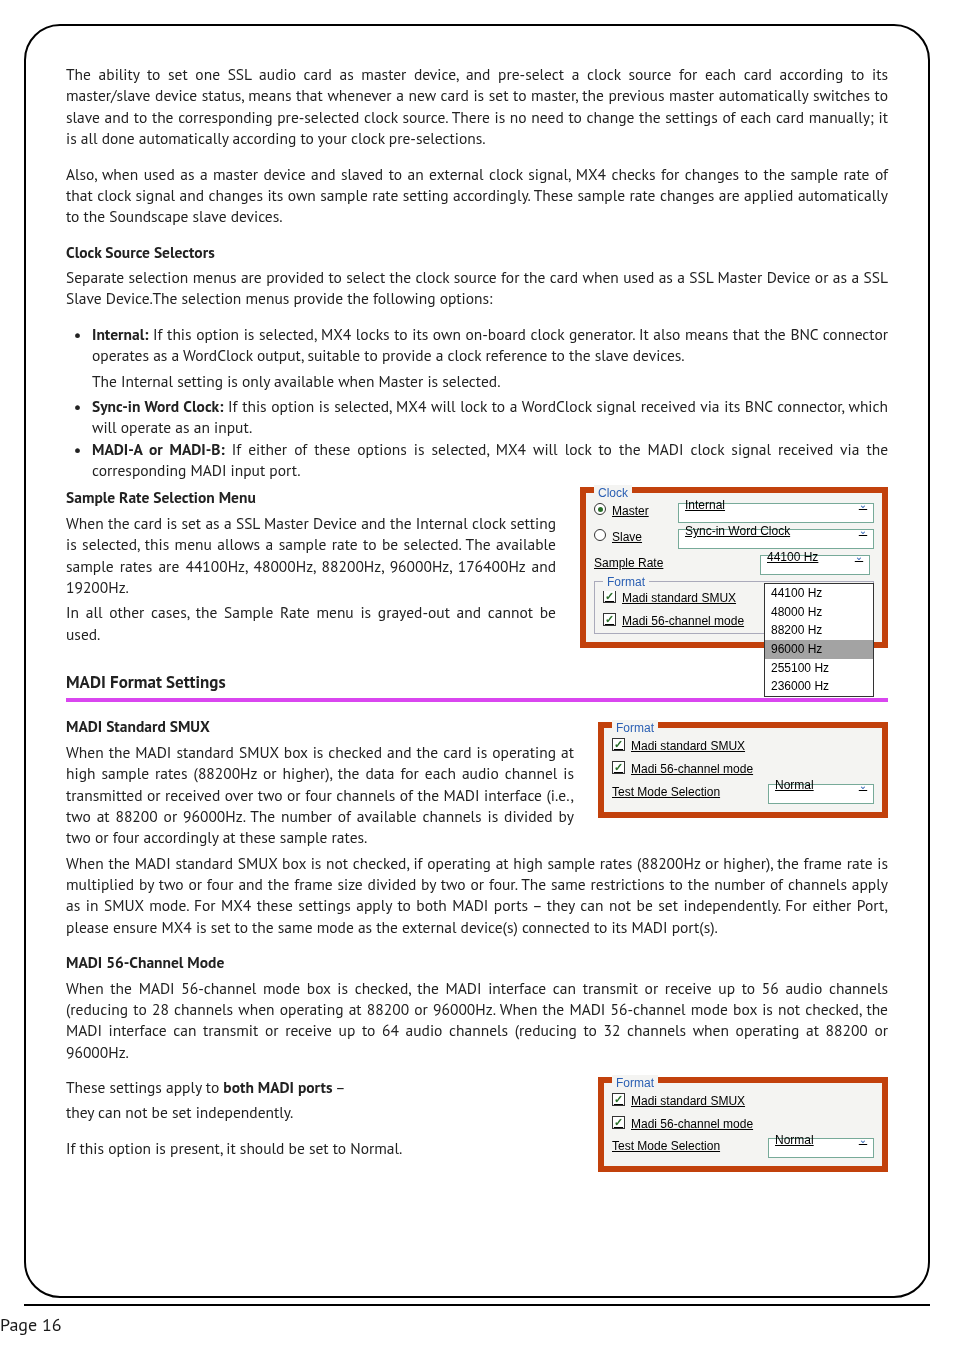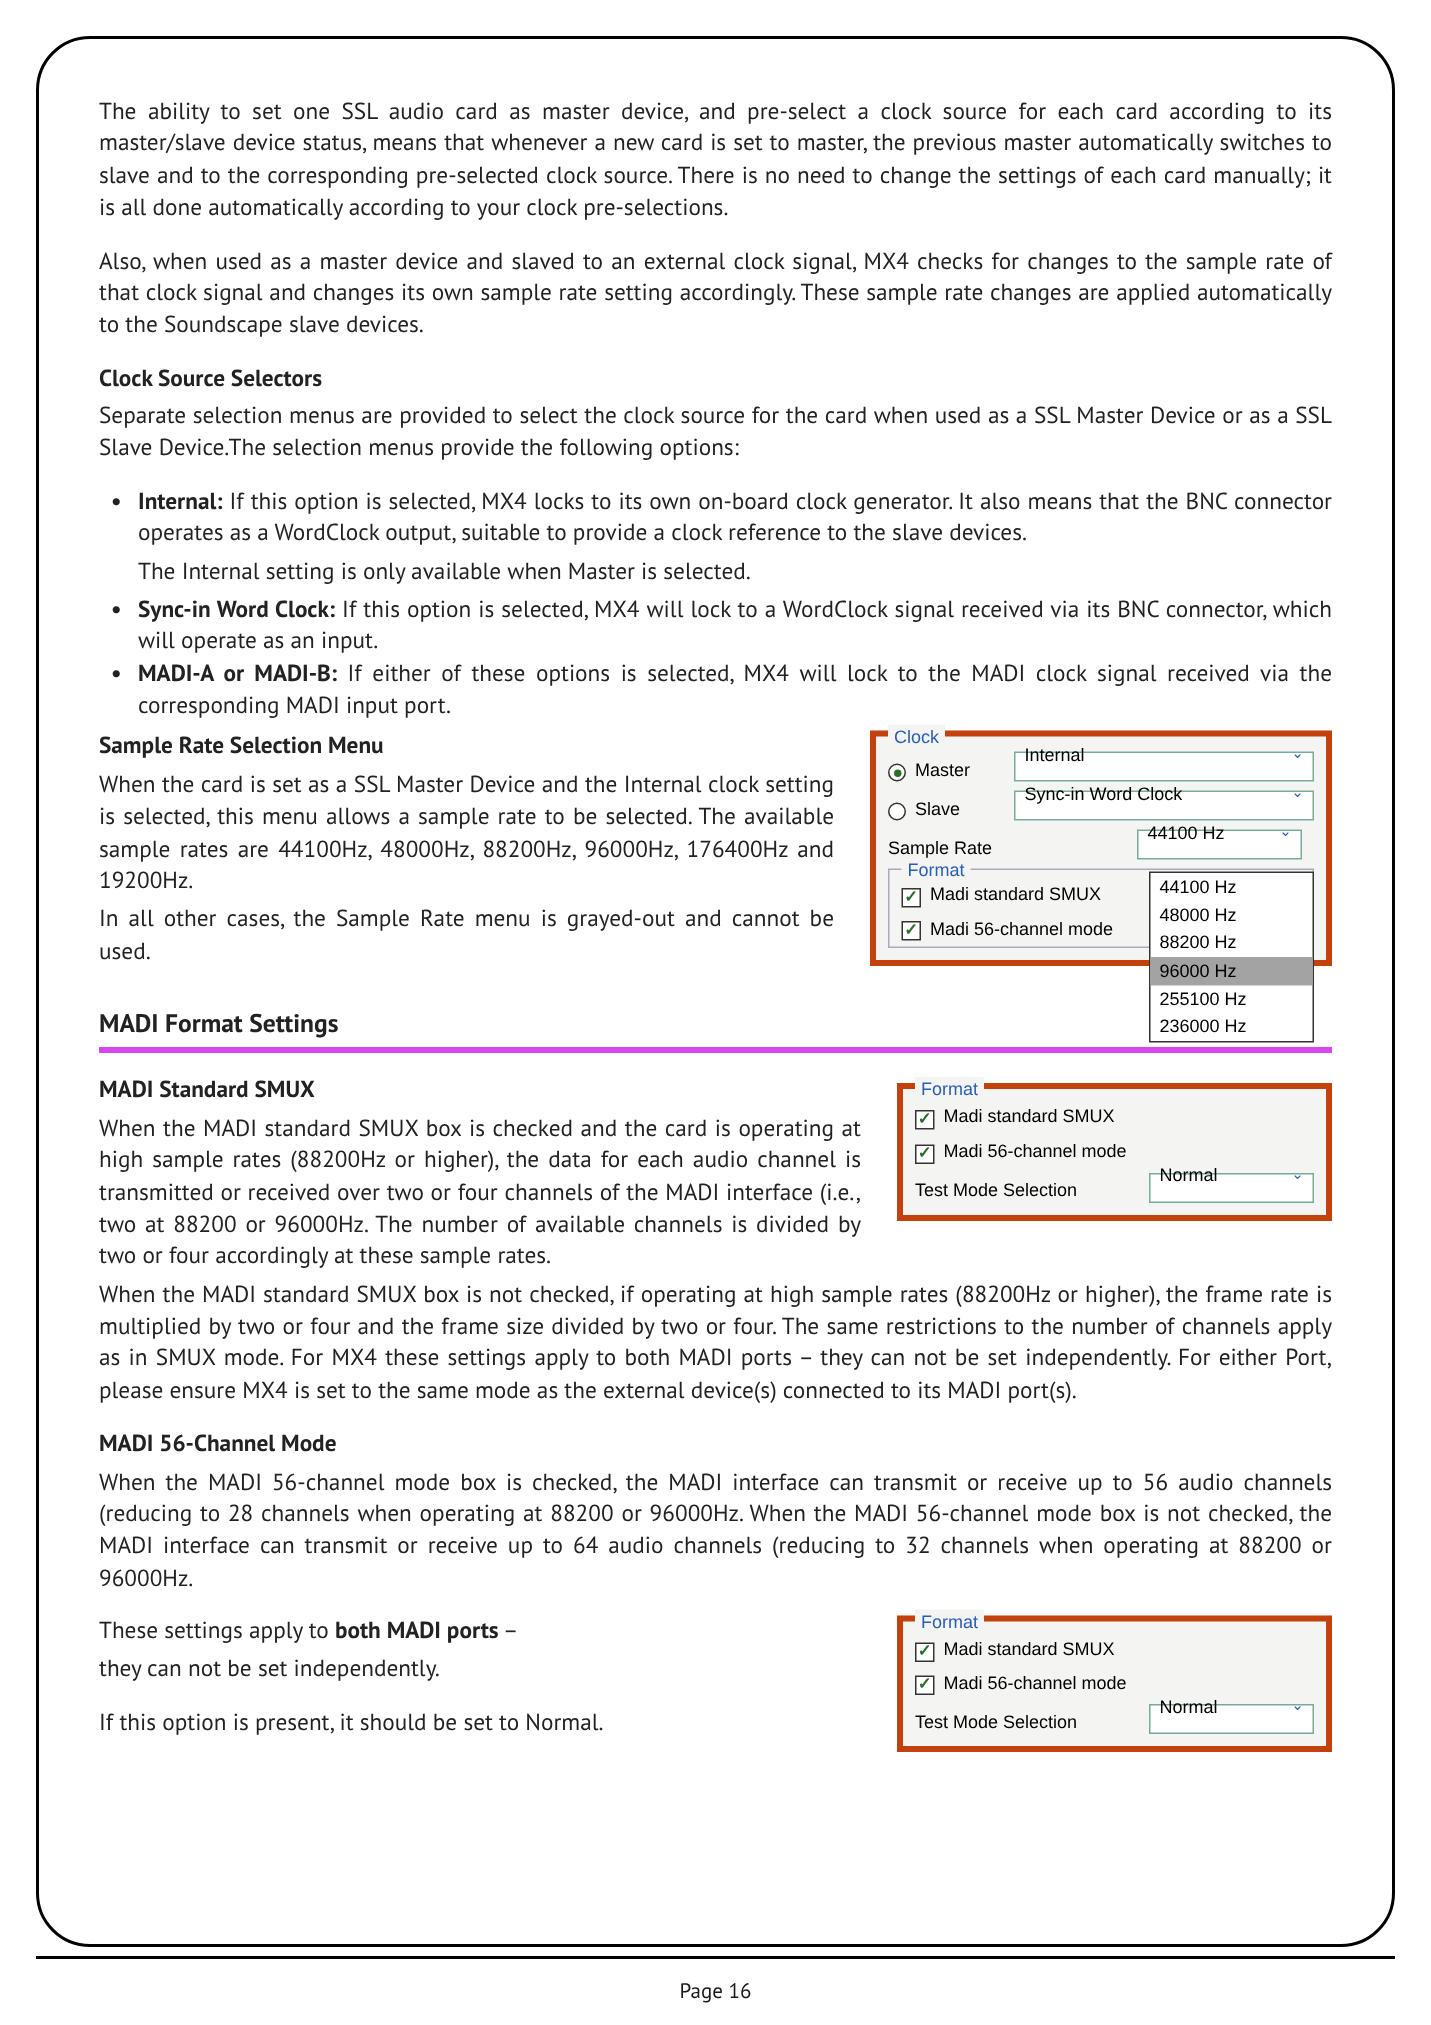--- a/index.html
+++ b/index.html
@@ -56,37 +56,37 @@
   }
   .two-col{
     display:flex;
     gap:24px;
     align-items:flex-start;
   }
   .two-col .text-col{flex:1;}
   .two-col .fig-col{flex:0 0 auto;}
   
   .win-group{
-    border:4px solid #c2410c;
+    border:6px solid #c2410c;
     font-family:Tahoma, sans-serif;
     font-size:12px;
     color:#000;
     background:#f4f4f2;
     position:relative;
     padding:10px 8px 8px 8px;
   }
   .win-group .legend{
     position:absolute;
     top:-8px; left:8px;
     background:#f4f4f2;
     padding:0 4px;
     color:var(--blue);
     font-size:12px;
   }
-  .row{display:flex;align-items:flex-end;gap:6px;margin-bottom:6px;}
+  .row{display:flex;align-items:flex-start;gap:6px;margin-bottom:6px;text-decoration:underline;}
   .radio{
     width:12px;height:12px;border:1px solid #333;border-radius:50%;
     display:inline-flex;align-items:center;justify-content:center;
     background:#fff;
   }
   .radio.sel::after{content:"";width:5px;height:5px;border-radius:50%;background:#2a6e2a;}
   .chk{
     width:13px;height:13px;border:1px solid #333;background:#fff;
     display:inline-flex;align-items:center;justify-content:center;
     font-size:11px;line-height:1;color:#2a6e2a;font-weight:700;
@@ -127,22 +127,22 @@
   .cursor{
     position:absolute;
     width:14px;height:18px;
     pointer-events:none;
   }
   .cursor svg{width:100%;height:100%;}
   .lbl{width:60px;}
   .footer{
     position:absolute;
     left:0;right:0;bottom:14px;
-    text-align:center;
-    font-size:14px;
+    text-align:left;
+    font-size:18px;
   }
   .footer-line{
     position:absolute;
     left:24px;right:24px;bottom:44px;
     border-top:2px solid #000;
   }
 </style>
 </head>
 <body>
 

